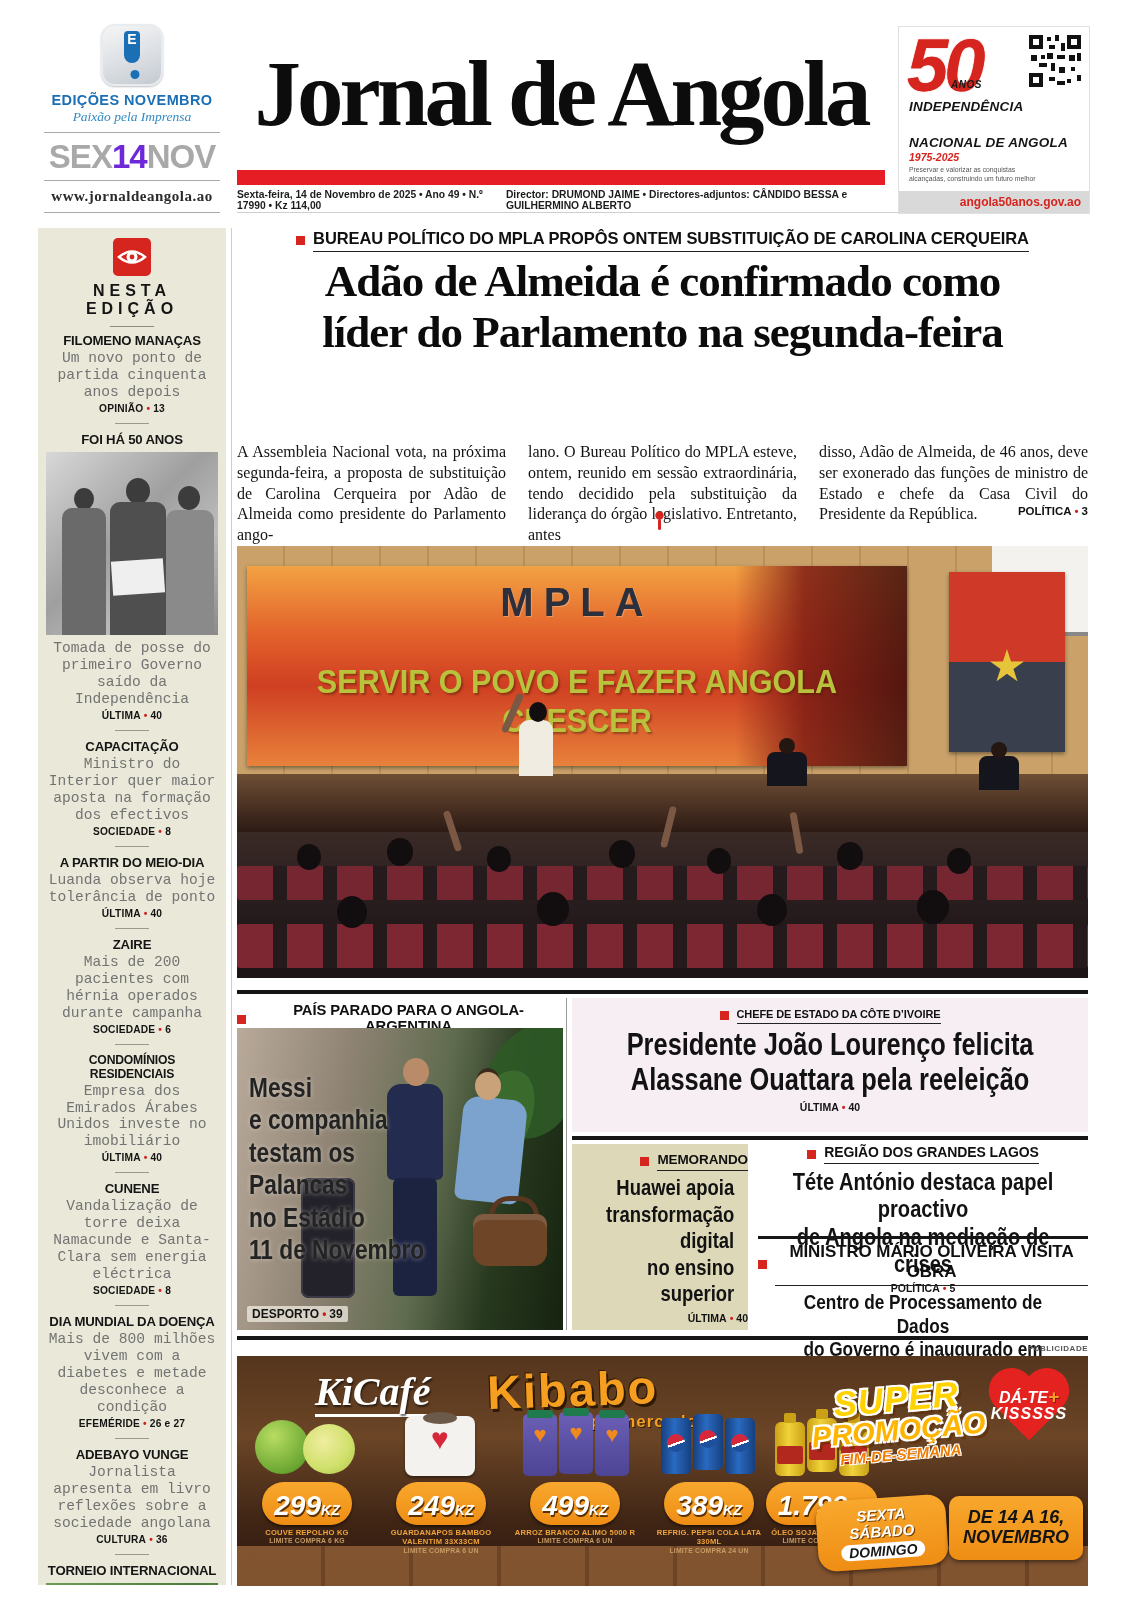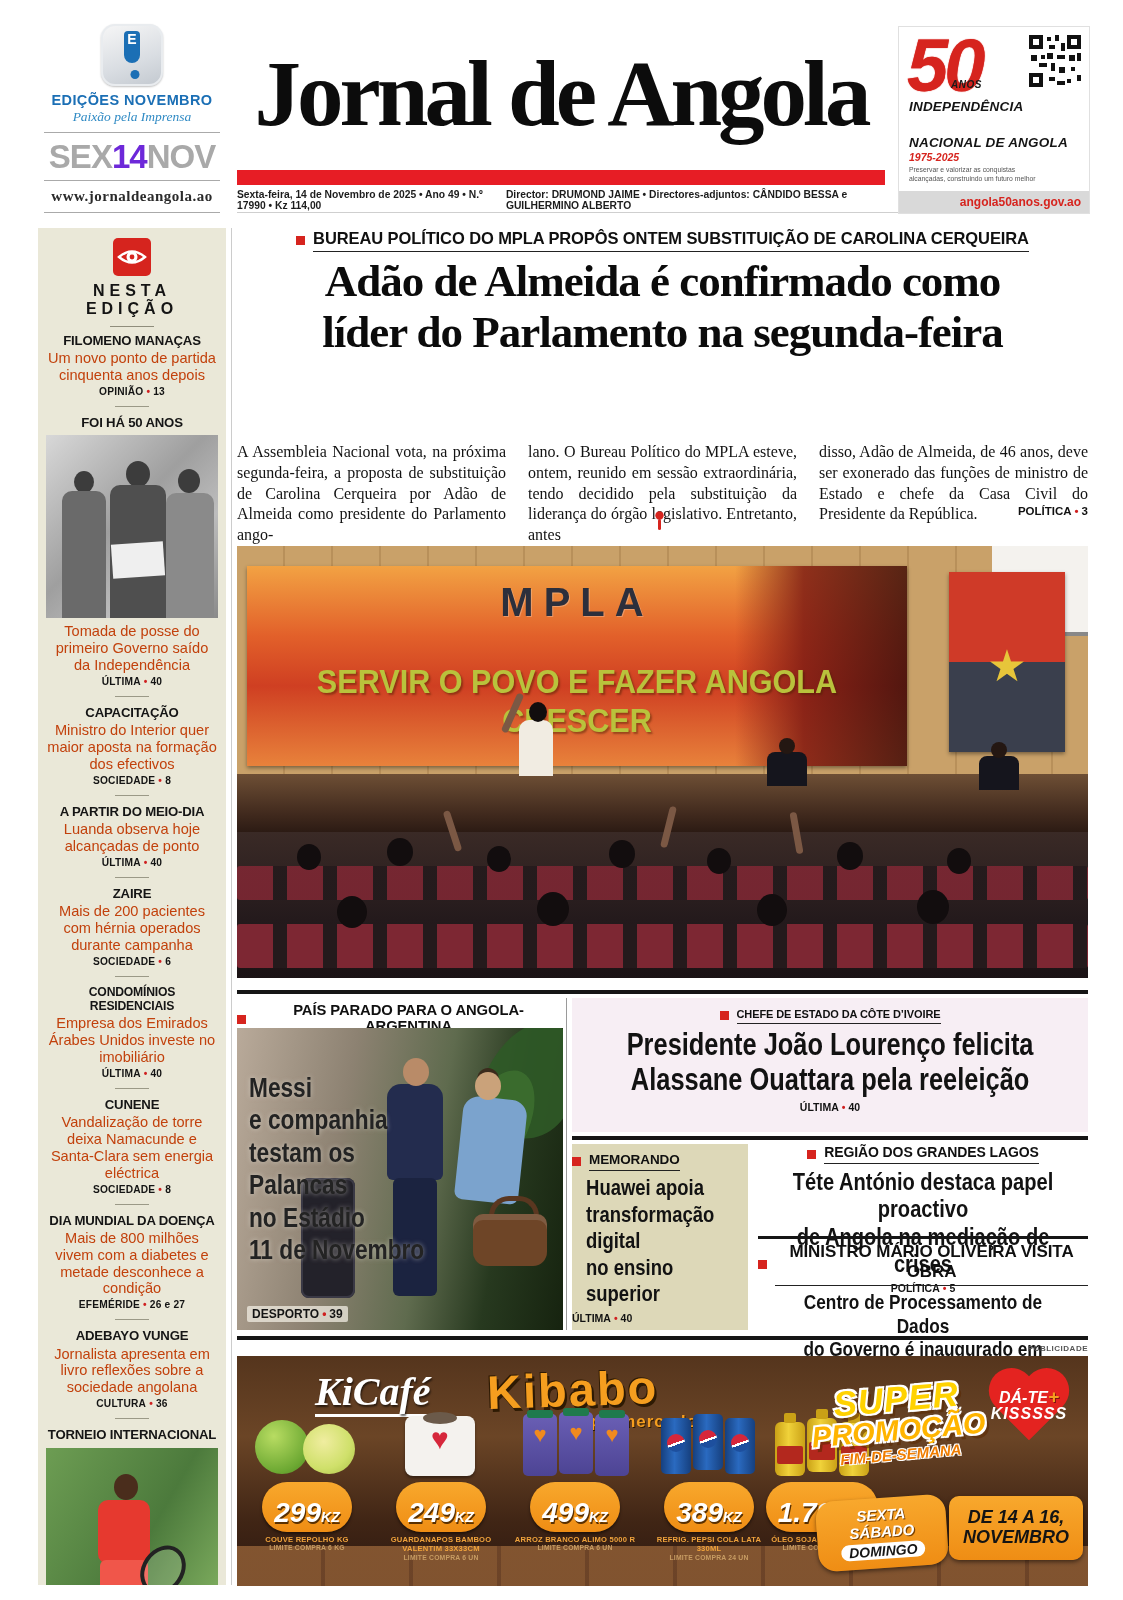--- a/index.html
+++ b/index.html
@@ -49,21 +49,21 @@
 
   
   #sidebar{left:38px;top:228px;width:188px;height:1357px;background:#eae8d8;overflow:hidden;
            padding:10px 8px 0;box-sizing:border-box;text-align:center;}
   #vSep1{left:231px;top:228px;width:1px;height:1357px;background:#cccccc;}
   .eyeIcon{width:38px;height:38px;margin:0 auto 6px;display:block;}
   .neTitle{font-weight:800;font-size:16px;letter-spacing:5px;color:#141414;}
   .neRule{width:44px;height:1px;background:#8f8d7c;margin:8px auto 6px;}
   .sItem{margin:2px 0 0;}
   .sKick{font-weight:800;font-size:13.2px;letter-spacing:-.2px;color:#151515;line-height:1.15;margin-bottom:2px;}
-  .sTxt{font-family:Liberation Sans, sans-serif;font-size:14.6px;line-height:1.16;color:#c2410c;}
+  .sTxt{font-family:Liberation Mono, monospace;font-size:14.6px;line-height:1.16;color:#737373;}
   .sTag{font-weight:800;font-size:10.2px;color:#141414;margin-top:2px;letter-spacing:.2px;}
   .dot{color:#cf1f1f;margin:0 3px;font-weight:900;}
   .sDiv{width:34px;height:1px;background:#9b9987;margin:9px auto 8px;}
   .sPhoto{width:100%;height:183px;margin:5px 0;position:relative;overflow:hidden;}
   .ph-bw{background:linear-gradient(135deg,#d8d8d8,#9f9f9f 45%,#bdbdbd 70%,#8a8a8a);}
   .bwFig{position:absolute;bottom:0;border-radius:10px 10px 0 0;background:#5c5c5c;}
   .bwHead{position:absolute;border-radius:50%;background:#3c3c3c;}
   .bwPaper{position:absolute;background:#efefef;transform:rotate(-4deg);}
   .ph-tennis{background:linear-gradient(120deg,#6d9d53,#4c7a3c 55%,#86b564);}
   .tnTorso{position:absolute;left:52px;top:52px;width:52px;height:64px;background:#e6392f;border-radius:10px;}
@@ -136,21 +136,21 @@
   .mTag{position:absolute;left:10px;bottom:8px;font-weight:800;font-size:12px;color:#141414;
      background:rgba(240,236,226,.75);padding:1px 5px;border-radius:2px;}
   #vSep2{left:566px;top:998px;width:1px;height:332px;background:#9a9a9a;}
 
   
   #ouattara{left:572px;top:998px;width:516px;height:134px;background:#f7eef4;text-align:center;padding-top:8px;box-sizing:border-box;}
   .stKick .kickTxt{font-size:11px;}
   .stHead{font-weight:800;color:#121212;line-height:1.12;margin-top:4px;}
   #ouattara .stHead{font-size:31px;}
   .stTag{font-weight:800;font-size:10.5px;color:#121212;margin-top:4px;}
-  #huawei{left:572px;top:1144px;width:176px;height:186px;background:#ddd8b8;text-align:left;padding-top:8px;box-sizing:border-box;}
+  #huawei{left:572px;top:1144px;width:176px;height:186px;background:#ddd8b8;text-align:right;padding-top:8px;box-sizing:border-box;}
   #huawei .stHead{font-size:22.5px;line-height:1.18;}
   #huawei .kickTxt{font-size:13.5px;}
   #tete{left:758px;top:1144px;width:330px;height:90px;text-align:center;}
   #tete .stHead{font-size:24.5px;}
   #tete .kickTxt{font-size:14px;}
   #dados{left:758px;top:1242px;width:330px;height:88px;text-align:center;}
   #dados .stHead{font-size:21px;}
   #dados .kickTxt{font-size:17px;}
 
   #pubLabel{left:237px;top:1344px;width:851px;text-align:right;font-size:8px;font-weight:700;color:#555;letter-spacing:.5px;}
@@ -161,21 +161,21 @@
   .plank{position:absolute;left:0;bottom:0;width:100%;height:40px;
       background:repeating-linear-gradient(90deg,#8a5a33 0 84px,#73482a 84px 88px);opacity:.9;}
   .kicafe{position:absolute;left:78px;top:16px;font-family:"Liberation Serif",serif;font-style:italic;font-weight:700;
       font-size:40px;color:#fff;text-shadow:1px 2px 2px rgba(0,0,0,.6);border-bottom:3px solid #fff;line-height:1;padding-bottom:2px;}
   .kibabo{position:absolute;left:250px;top:6px;font-weight:900;font-size:47px;color:#f59e1f;letter-spacing:2px;
       text-shadow:2px 3px 0 #2e1a03,-1px -1px 0 #2e1a03;transform:rotate(-2deg);}
   .kibaboSub{position:absolute;left:330px;top:56px;font-weight:900;font-size:17px;color:#f59e1f;letter-spacing:1px;
       text-shadow:1px 1px 0 #2e1a03;}
   .prod{position:absolute;width:124px;text-align:center;}
   .prodImg{height:66px;position:relative;margin-bottom:4px;}
-  .pricePill{display:inline-block;background:linear-gradient(180deg,#f8a82d,#ef8d14);border-radius:26px;padding:16px 12px 3px;
+  .pricePill{display:inline-block;background:linear-gradient(180deg,#f8a82d,#ef8d14);border-radius:26px;padding:9px 12px 3px;
       color:#fff;font-weight:900;font-style:italic;font-size:28px;line-height:1.1;
       text-shadow:1px 2px 0 #5a3000;box-shadow:0 2px 3px rgba(0,0,0,.5);white-space:nowrap;}
   .pricePill .kz{font-size:14px;}
   .pName{margin-top:3px;font-weight:700;font-size:7.6px;color:#f0a33c;line-height:1.25;letter-spacing:.2px;}
   .pLimit{font-weight:700;font-size:6.8px;color:#c79c63;letter-spacing:.2px;}
   .cab1{position:absolute;left:10px;top:8px;width:54px;height:54px;border-radius:50%;
       background:radial-gradient(circle at 35% 30%,#b8dc62,#6ca832 70%,#4c8422);}
   .cab2{position:absolute;left:58px;top:12px;width:52px;height:50px;border-radius:50%;
       background:radial-gradient(circle at 40% 35%,#f0eda0,#cfe06a 60%,#a8bf45);}
   .napkin{position:absolute;left:26px;top:4px;width:70px;height:60px;background:#f4f2ee;border-radius:8px;box-shadow:0 2px 3px rgba(0,0,0,.4);}
@@ -320,21 +320,21 @@
 
     <div class="sItem">
       <div class="sKick">CAPACITAÇÃO</div>
       <div class="sTxt">Ministro do Interior quer maior aposta na formação dos efectivos</div>
       <div class="sTag"><span>SOCIEDADE</span><span class="dot">•</span><span>8</span></div>
     </div>
     <div class="sDiv"></div>
 
     <div class="sItem">
       <div class="sKick">A PARTIR DO MEIO-DIA</div>
-      <div class="sTxt">Luanda observa hoje alcançadas de ponto</div>
+      <div class="sTxt">Luanda observa hoje tolerância de ponto</div>
       <div class="sTag"><span>ÚLTIMA</span><span class="dot">•</span><span>40</span></div>
     </div>
     <div class="sDiv"></div>
 
     <div class="sItem">
       <div class="sKick">ZAIRE</div>
       <div class="sTxt">Mais de 200 pacientes com hérnia operados durante campanha</div>
       <div class="sTag"><span>SOCIEDADE</span><span class="dot">•</span><span>6</span></div>
     </div>
     <div class="sDiv"></div>

